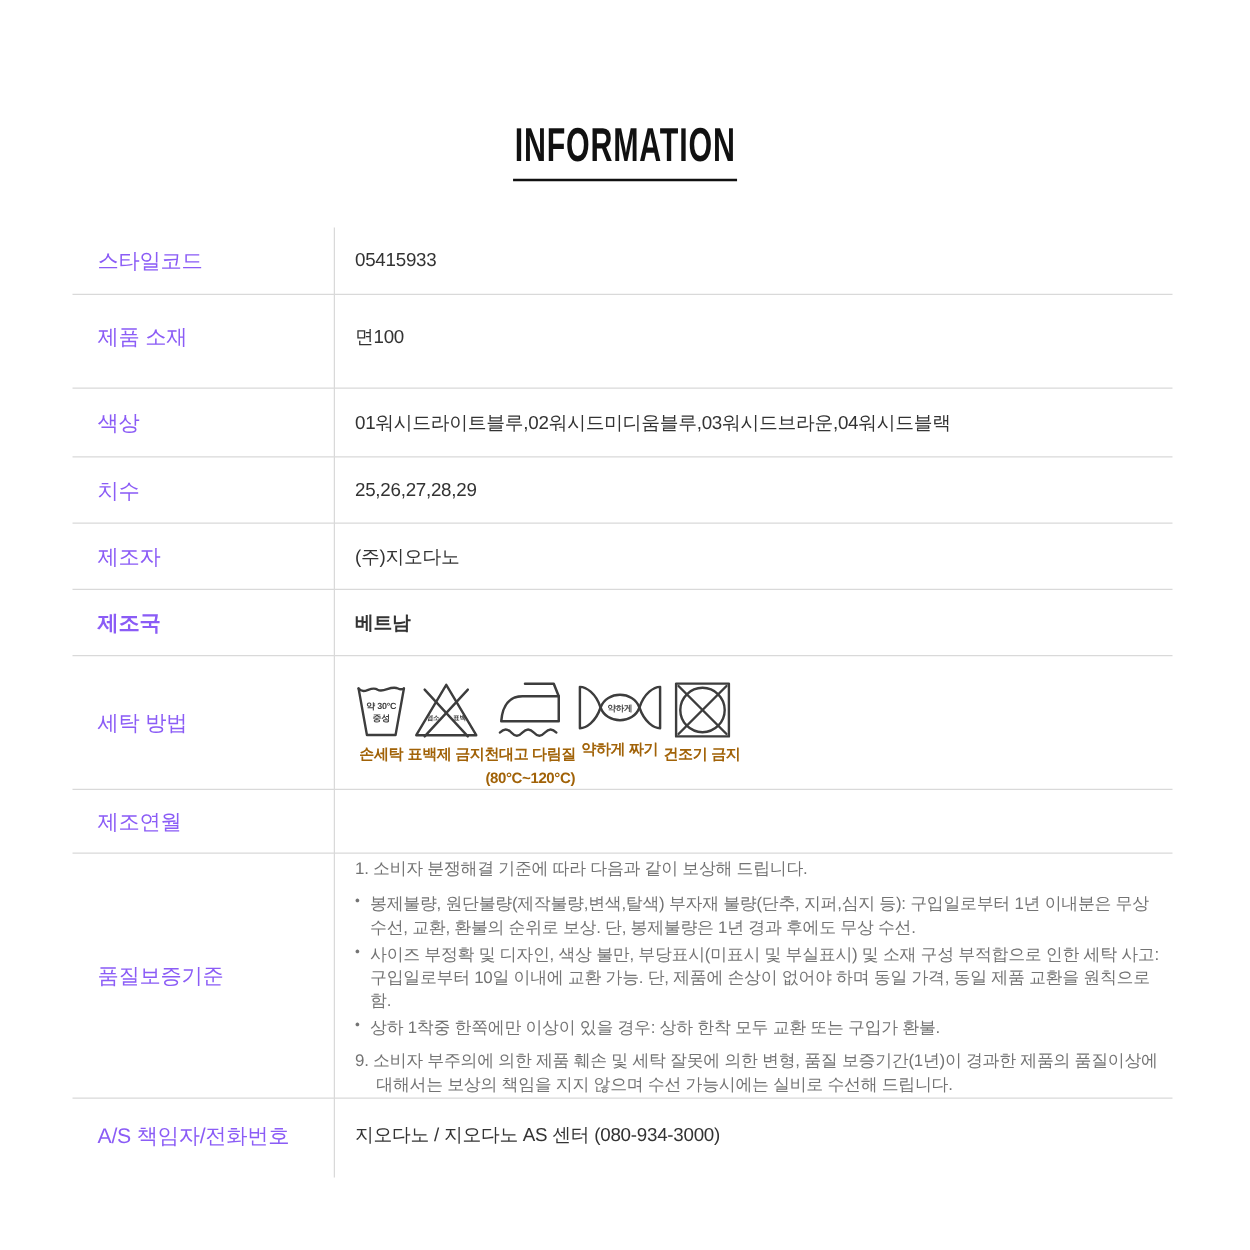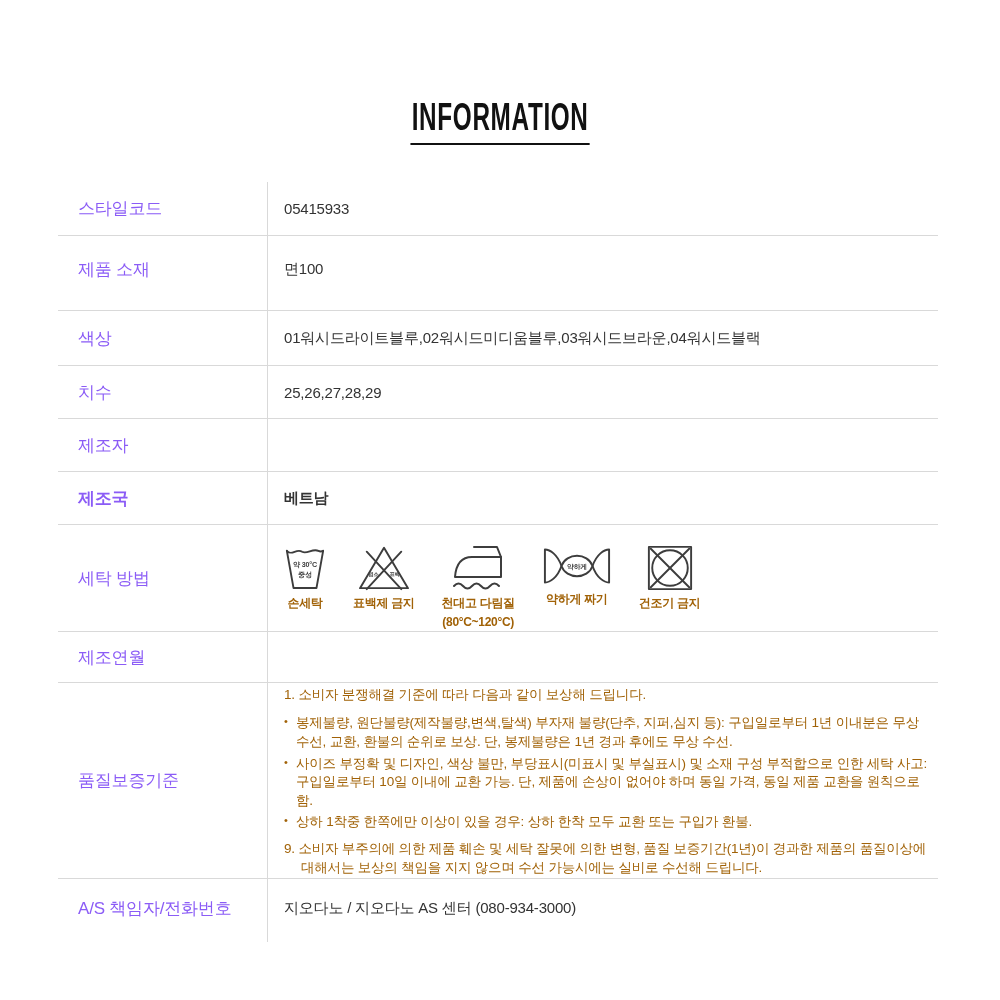--- a/index.html
+++ b/index.html
@@ -40,31 +40,31 @@
   }
   .value{
     flex:1; padding-left:17px; padding-right:8px;
     font-size:15px; color:#333; letter-spacing:-0.2px;
   }
   .r0{height:53px;} .r1{height:75px;} .r2{height:55px;} .r3{height:53px;}
   .r4{height:53px;} .r5{height:53px;font-weight:bold;} .r6{height:107px;} .r7{height:51px;}
   .r8{height:196px;} .r9{height:60px;}
   .r1 .cell{ margin-top:-8px; }
   
-  .care-cell{ display:flex; align-items:flex-start; padding-top:18px; gap:27px; }
+  .care-cell{ display:flex; align-items:flex-start; padding-top:18px; }
   .care-item{ display:flex; flex-direction:column; align-items:center; }
   .care-item svg{ display:block; }
   .care-item svg path, .care-item svg line, .care-item svg rect, .care-item svg circle, .care-item svg polyline{
     fill:none; stroke:#3d3d3d; stroke-width:2; stroke-linejoin:round; stroke-linecap:round;
   }
   .care-item svg text{ fill:#3d3d3d; stroke:none; font-weight:700; text-anchor:middle;
     font-family:"Liberation Sans","DejaVu Sans",sans-serif; }
   .care-label{ margin-top:4px; font-size:12px; font-weight:700; color:#a16207; letter-spacing:-0.3px; white-space:nowrap; text-align:center; line-height:1.25;}
   
-  .warranty-cell{ padding-top:14px; padding-bottom:12px; font-size:13.5px; line-height:1.38; color:#a16207; }
+  .warranty-cell{ padding-top:14px; padding-bottom:12px; font-size:13.5px; line-height:1.38; color:#737373; }
   .w-item{ letter-spacing:-0.2px; }
   .w-num{ padding-left:17px; text-indent:-17px; }
   .w-num.first{ margin-bottom:10px; }
   .w-num.last{ margin-top:8px; }
   .w-bullet{ position:relative; padding-left:12px; margin-bottom:3px; }
   .w-bullet::before{ content:"•"; position:absolute; left:0; top:0; font-size:11px; }
 </style>
 </head>
 <body>
 
@@ -90,20 +90,21 @@
     <div class="cell value">01워시드라이트블루,02워시드미디움블루,03워시드브라운,04워시드블랙</div>
   </div>
 
   <div class="row r3">
     <div class="cell label">치수</div>
     <div class="cell value">25,26,27,28,29</div>
   </div>
 
   <div class="row r4">
     <div class="cell label">제조자</div>
+    <div class="cell value">(주)지오다노</div>
   </div>
 
   <div class="row r5">
     <div class="cell label">제조국</div>
     <div class="cell value">베트남</div>
   </div>
 
   <div class="row r6">
     <div class="cell label">세탁 방법</div>
     <div class="cell value care-cell">

